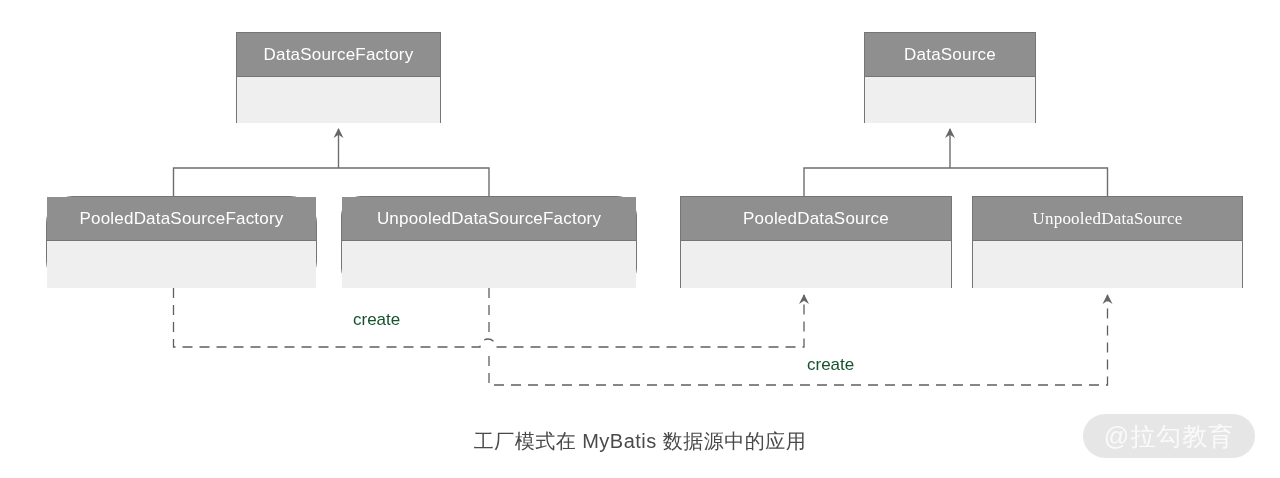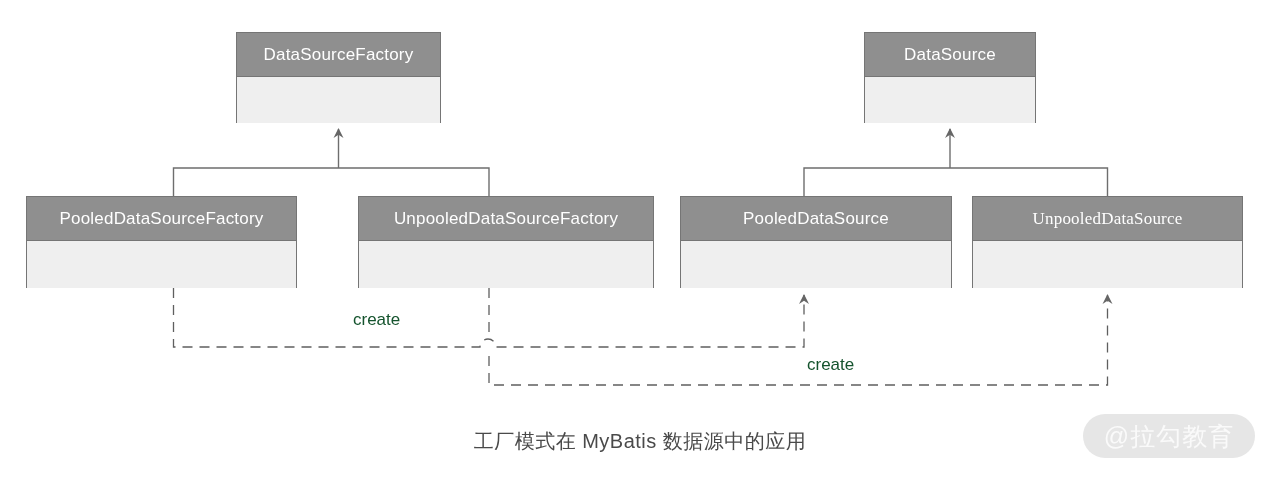--- a/index.html
+++ b/index.html
@@ -32,22 +32,22 @@
     justify-content: center;
     box-sizing: border-box;
     letter-spacing: 0.2px;
   }
   .uml-body {
     height: 46px;
     background: #efefef;
   }
   .box-dsf  { left: 236px; top: 32px;  width: 205px; height: 91px; }
   .box-ds   { left: 864px; top: 32px;  width: 172px; height: 91px; }
-  .box-pdsf { left: 26px;  top: 196px; width: 271px; height: 92px; }
-  .box-udsf { left: 358px; top: 196px; width: 296px; height: 92px; }
+  .box-pdsf { left: 46px;  top: 196px; width: 271px; height: 92px; border-radius: 27px; }
+  .box-udsf { left: 341px; top: 196px; width: 296px; height: 92px; border-radius: 20px; }
   .box-pds  { left: 656px; top: 196px; width: 272px; height: 92px; margin-left: 24px; }
   .box-uds  { left: 972px; top: 196px; width: 271px; height: 92px; font-family: Liberation Serif, serif; }
   .box-pdsf .uml-body, .box-udsf .uml-body, .box-pds .uml-body, .box-uds .uml-body {
     height: 47px;
   }
   .wires {
     position: absolute;
     left: 0;
     top: 0;
     width: 1280px;

